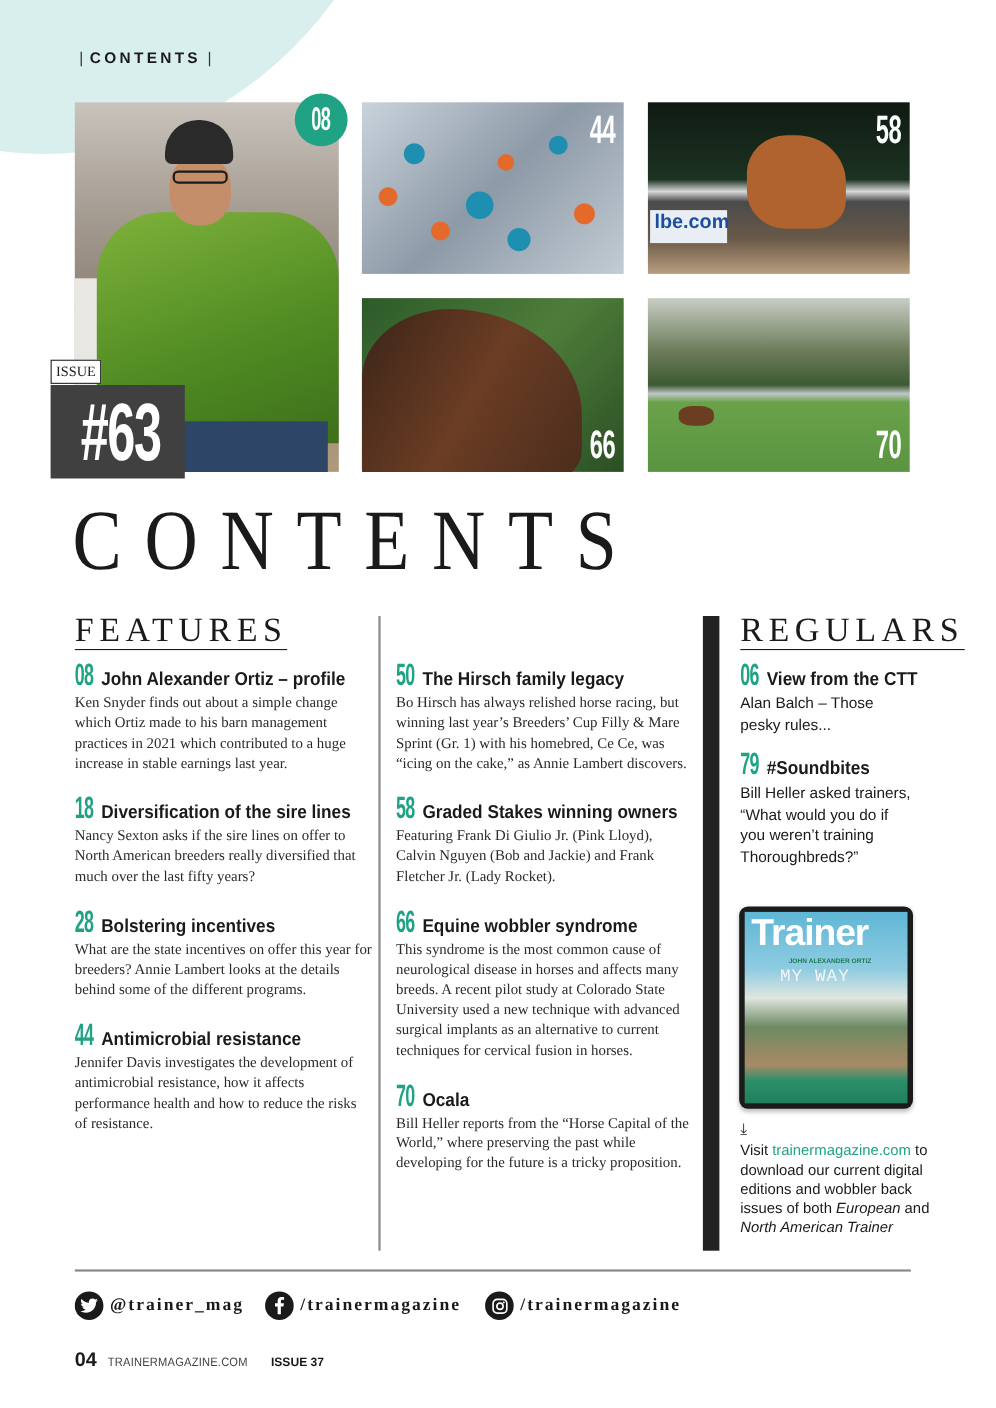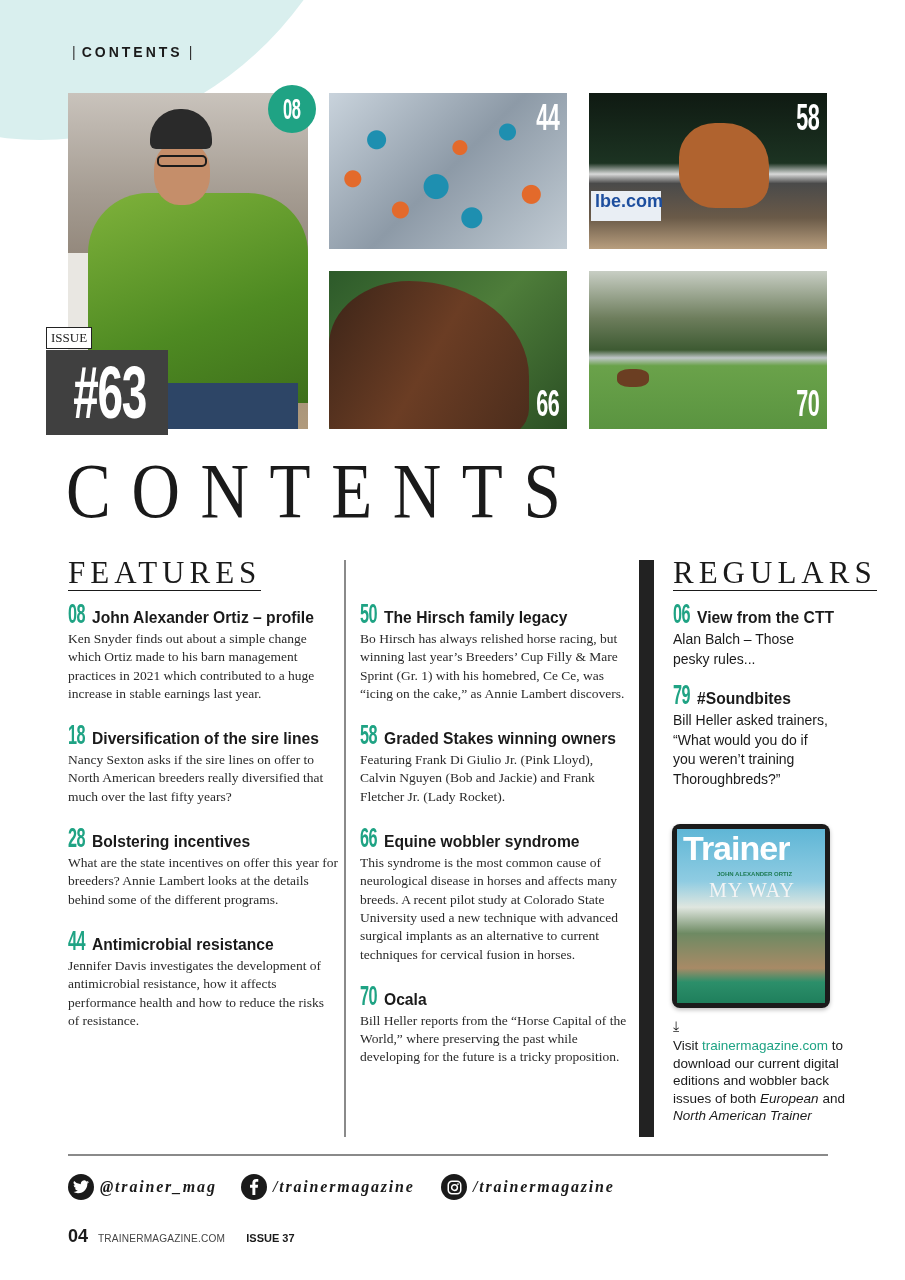--- a/index.html
+++ b/index.html
@@ -65,30 +65,30 @@
   .item-desc { font-family: "Liberation Serif", serif; font-size: 13.5px; line-height: 18.3px; color: #2a2a2a; margin-top: 2px; }
   .reg .item-desc { font-family: "Liberation Sans", sans-serif; font-size: 14px; line-height: 19.5px; color: #1a1a1a; }
 
   .vdivider { position: absolute; left: 344px; top: 560px; width: 1.5px; height: 577px; background: #8a8a8a; }
   .blackbar { position: absolute; left: 639px; top: 560px; width: 15px; height: 577px; background: #222; }
 
   .tablet { position: absolute; left: 672px; top: 824px; width: 158px; height: 184px; background: #1b1b1b; border-radius: 8px; padding: 5px; box-shadow: 0 2px 4px rgba(0,0,0,0.25); }
   .tablet .screen { width: 100%; height: 100%; background: linear-gradient(180deg, #5fb6d6 0%, #8fcce2 30%, #dfe6df 45%, #6e8a63 60%, #a88a66 80%, #2c8f6a 88%, #1f7f5c 100%); position: relative; overflow: hidden; }
   .tablet .mast { position: absolute; left: 6px; top: 2px; color: #fff; font-weight: 700; font-size: 34px; letter-spacing: -1px; line-height: 1; }
   .tablet .sub { position: absolute; left: 40px; top: 42px; color: #1e7b55; font-weight: 700; font-size: 6px; }
-  .tablet .myway { position: absolute; left: 32px; top: 50px; color: #f4f4f4; font-family: Liberation Serif, serif; font-size: 20px; letter-spacing: 1px; text-align: center; }
+  .tablet .myway { position: absolute; left: 32px; top: 50px; color: #f4f4f4; font-family: Liberation Mono, monospace; font-size: 16px; letter-spacing: 1px; text-align: center; }
 
   .dl-icon { position: absolute; left: 673px; top: 1018px; font-size: 14px; color: #1a1a1a; }
   .visit { position: absolute; left: 673px; top: 1037px; font-size: 13.5px; line-height: 17.5px; color: #1a1a1a; width: 180px; }
   .visit .link { color: #1fa384; }
   .visit i { font-style: italic; }
 
   .hrule { position: absolute; left: 68px; top: 1154px; width: 760px; height: 1.5px; background: #8a8a8a; }
 
-  .social { position: absolute; top: 1174px; display: flex; align-items: center; font-style: italic; }
+  .social { position: absolute; top: 1174px; display: flex; align-items: center; }
   .social .ico { width: 26px; height: 26px; border-radius: 50%; background: #1a1a1a; color: #fff; display: flex; align-items: center; justify-content: center; margin-right: 6px; }
   .social .txt { font-family: "Liberation Serif", serif; font-weight: 700; font-size: 16px; letter-spacing: 1.8px; color: #1a1a1a; }
 
   .footer { position: absolute; left: 68px; top: 1226px; display: flex; align-items: baseline; }
   .footer .pg { font-weight: 700; font-size: 18px; color: #1a1a1a; margin-right: 10px; }
   .footer .site { font-size: 11px; color: #444; letter-spacing: 0.2px; margin-right: 10px; transform: scaleX(0.92); display: inline-block; transform-origin: left; }
   .footer .iss { font-size: 11px; font-weight: 700; color: #1a1a1a; }
 </style>
 </head>
 <body>

